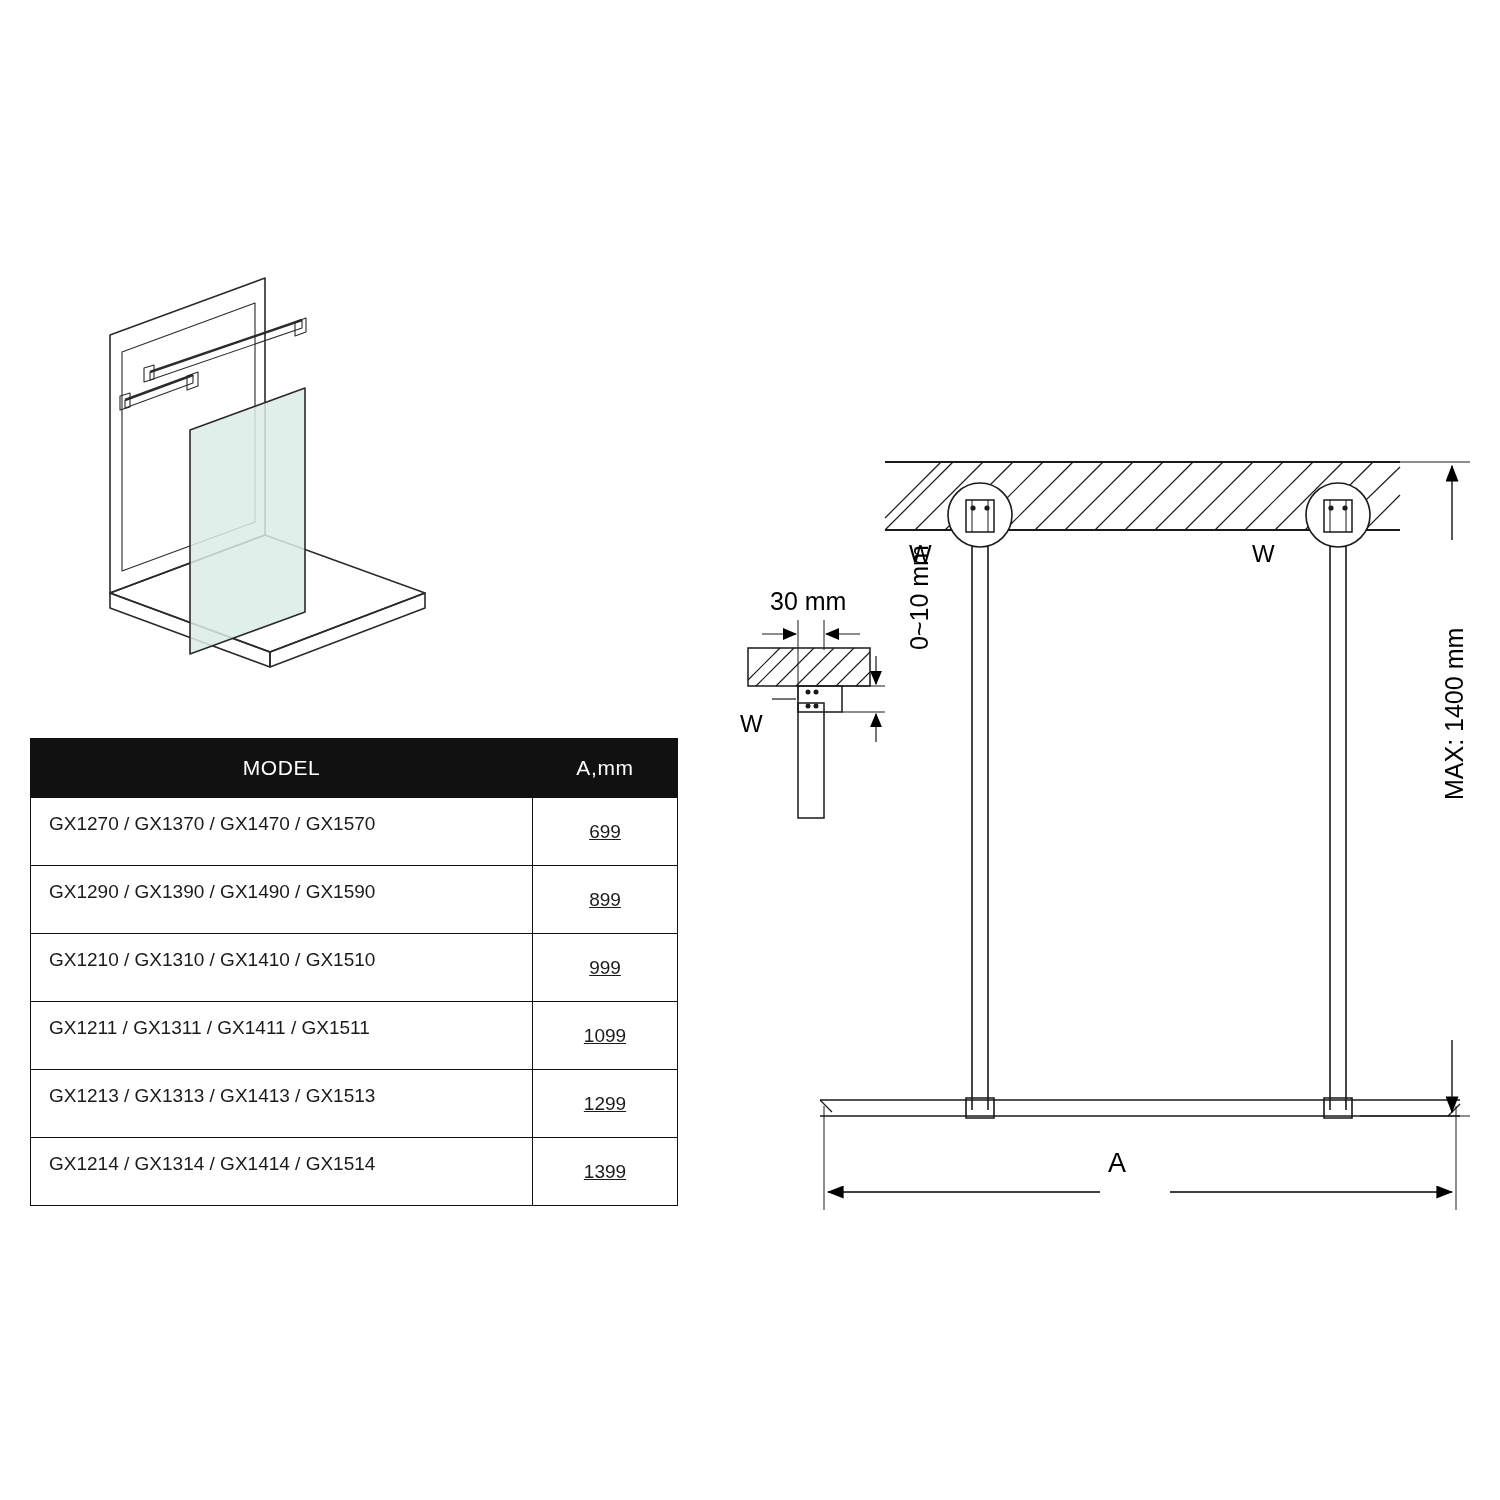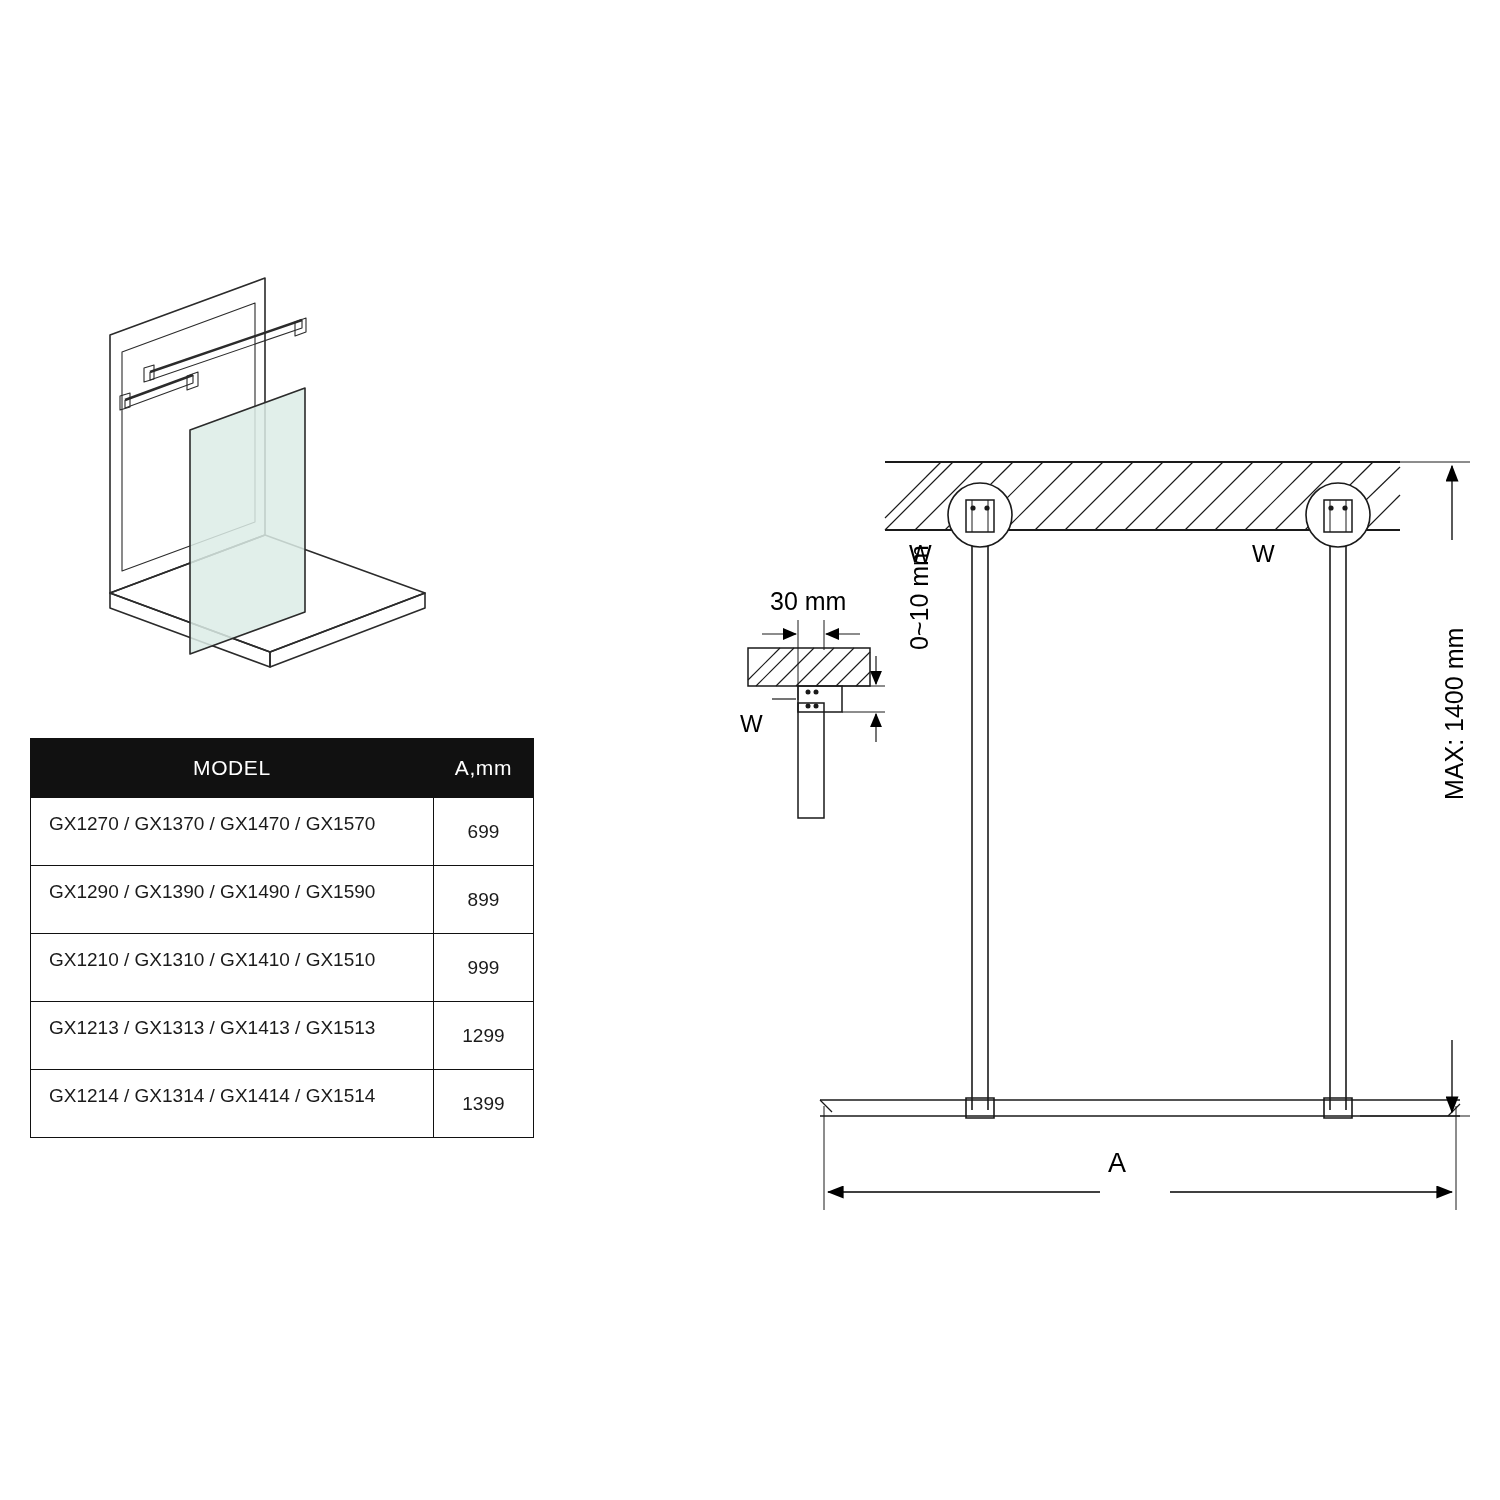--- a/index.html
+++ b/index.html
@@ -26,21 +26,21 @@
     left: 80px;
     top: 260px;
     width: 380px;
     height: 420px;
   }
   
   #model-table {
     position: absolute;
     left: 30px;
     top: 738px;
-    width: 504px;
+    width: 648px;
     border-collapse: collapse;
     background: #ffffff;
     font-size: 19px;
     color: #1a1a1a;
     border-radius: 26px;
   }
   #model-table thead th {
     background: #111111;
     color: #ffffff;
     font-weight: normal;
@@ -54,20 +54,21 @@
   #model-table thead th.col-a { width: 125px; }
   #model-table tbody td {
     height: 51px;
     border: 1px solid #111111;
     padding: 0 0 16px 18px;
     white-space: nowrap;
   }
   #model-table tbody td.val {
     text-align: center;
     padding: 0;
+    text-decoration: underline;
   }
   
   #drawing {
     position: absolute;
     left: 700px;
     top: 400px;
     width: 790px;
     height: 850px;
   }
   #detail {
@@ -143,20 +144,24 @@
         <td>GX1270 / GX1370 / GX1470 / GX1570</td>
         <td class="val">699</td>
       </tr>
       <tr>
         <td>GX1290 / GX1390 / GX1490 / GX1590</td>
         <td class="val">899</td>
       </tr>
       <tr>
         <td>GX1210 / GX1310 / GX1410 / GX1510</td>
         <td class="val">999</td>
+      </tr>
+      <tr>
+        <td>GX1211 / GX1311 / GX1411 / GX1511</td>
+        <td class="val">1099</td>
       </tr>
       <tr>
         <td>GX1213 / GX1313 / GX1413 / GX1513</td>
         <td class="val">1299</td>
       </tr>
       <tr>
         <td>GX1214 / GX1314 / GX1414 / GX1514</td>
         <td class="val">1399</td>
       </tr>
     </tbody>

